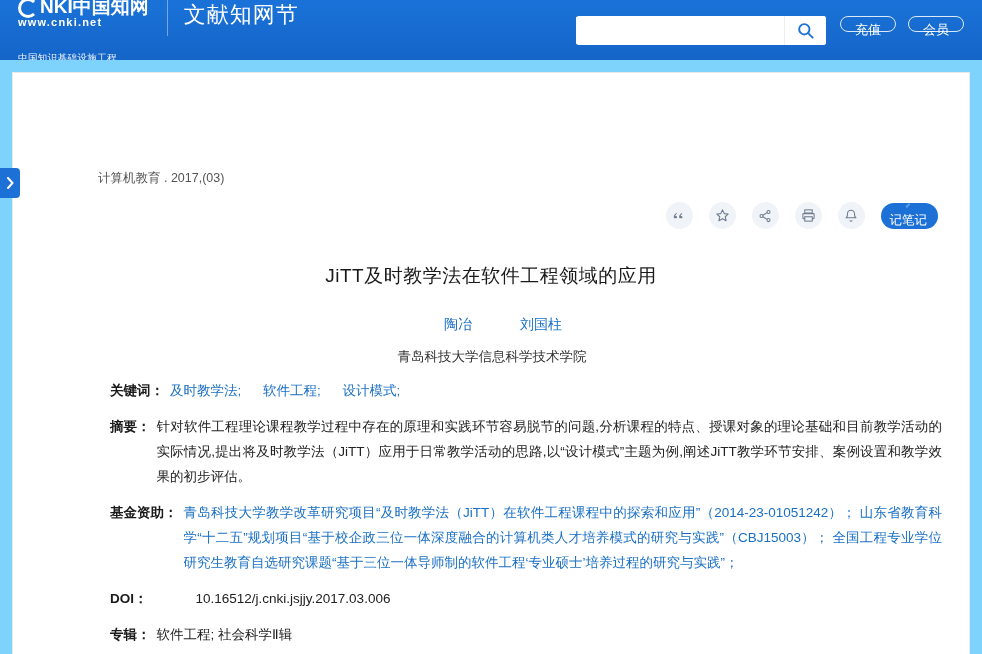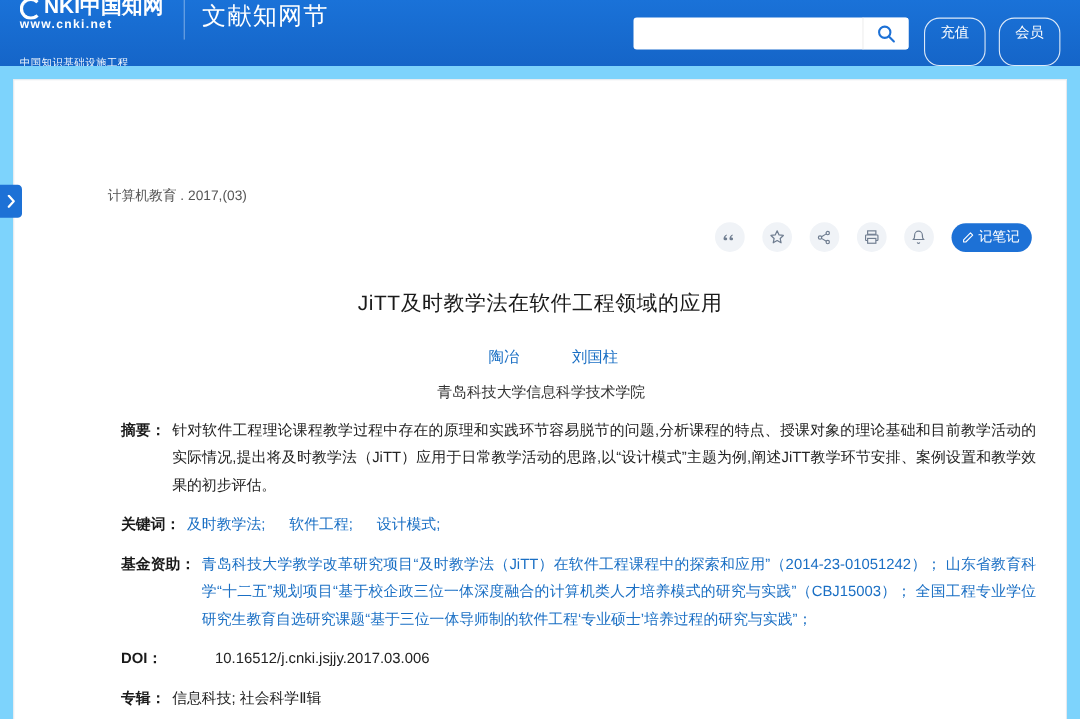--- a/index.html
+++ b/index.html
@@ -100,21 +100,21 @@
     background: #ffffff;
     border: 0;
     border-left: 1px solid #eee;
     display: flex;
     align-items: center;
     justify-content: center;
     cursor: pointer;
   }
   .search-btn svg { display: block; }
   .hdr-btn {
-    height: 44px;
+    height: 16px;
     min-width: 56px;
     padding: 0 12px;
     border: 1px solid rgba(255,255,255,.85);
     border-radius: 14px;
     color: #fff;
     background: transparent;
     font-size: 13px;
     line-height: 26px;
     text-align: center;
     cursor: pointer;
@@ -192,20 +192,21 @@
     padding: 0 11px 0 9px;
     background: #1d71d6;
     color: #fff;
     border-radius: 13px;
     font-size: 12.5px;
     display: flex;
     align-items: center;
     gap: 4px;
     cursor: pointer;
     white-space: nowrap;
+    flex-direction: column;
   }
 
   .doc-title {
     position: absolute;
     left: 0; right: 0;
     top: 203px;
     text-align: center;
     font-size: 19px;
     color: #1a1a1a;
     font-weight: normal;
@@ -351,42 +352,42 @@
   <div class="authors">
     <span>陶冶</span>
     <span>刘国柱</span>
   </div>
 
   <div class="affil">青岛科技大学信息科学技术学院</div>
 
   <div class="fields">
 
     <div class="field">
-      <div class="field-label">摘要：</div>
-      <div class="field-val">针对软件工程理论课程教学过程中存在的原理和实践环节容易脱节的问题,分析课程的特点、授课对象的理论基础和目前教学活动的实际情况,提出将及时教学法（JiTT）应用于日常教学活动的思路,以“设计模式”主题为例,阐述JiTT教学环节安排、案例设置和教学效果的初步评估。</div>
-    </div>
-
-    <div class="field">
       <div class="field-label">关键词：</div>
       <div class="field-val kw">
         <span>及时教学法;</span>
         <span>软件工程;</span>
         <span>设计模式;</span>
       </div>
     </div>
 
     <div class="field">
+      <div class="field-label">摘要：</div>
+      <div class="field-val">针对软件工程理论课程教学过程中存在的原理和实践环节容易脱节的问题,分析课程的特点、授课对象的理论基础和目前教学活动的实际情况,提出将及时教学法（JiTT）应用于日常教学活动的思路,以“设计模式”主题为例,阐述JiTT教学环节安排、案例设置和教学效果的初步评估。</div>
+    </div>
+
+    <div class="field">
       <div class="field-label">基金资助：</div>
       <div class="field-val blue">青岛科技大学教学改革研究项目“及时教学法（JiTT）在软件工程课程中的探索和应用”（2014-23-01051242）；  山东省教育科学“十二五”规划项目“基于校企政三位一体深度融合的计算机类人才培养模式的研究与实践”（CBJ15003）；  全国工程专业学位研究生教育自选研究课题“基于三位一体导师制的软件工程‘专业硕士’培养过程的研究与实践”；</div>
     </div>
 
     <div class="field">
       <div class="field-label">DOI：</div>
       <div class="field-val doi-val">10.16512/j.cnki.jsjjy.2017.03.006</div>
     </div>
 
     <div class="field">
       <div class="field-label">专辑：</div>
-      <div class="field-val">信息科技; 社会科学Ⅱ辑</div>
+      <div class="field-val">软件工程; 社会科学Ⅱ辑</div>
     </div>
 
   </div>
 </div>
 
 </body></html>

